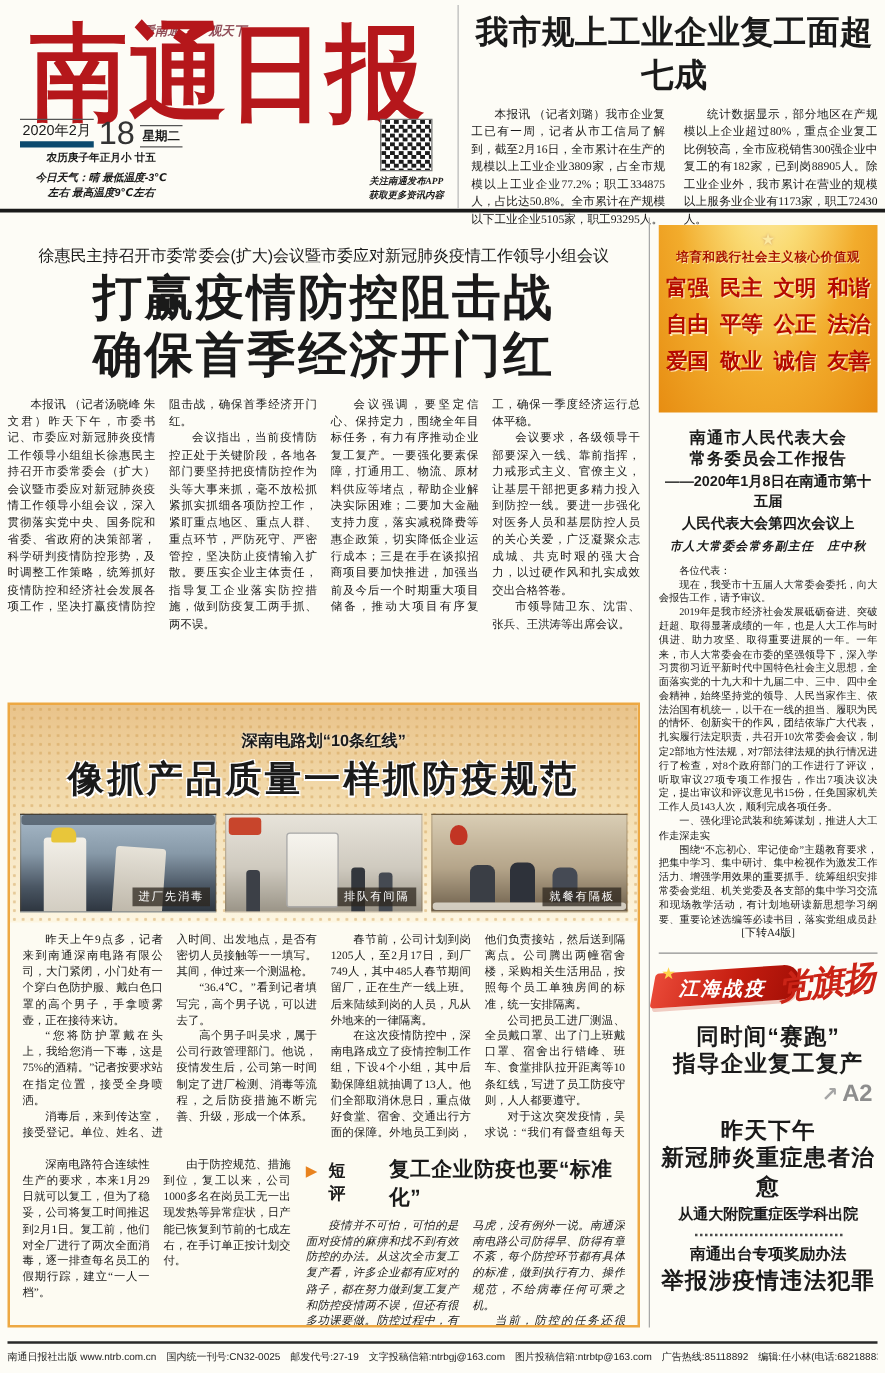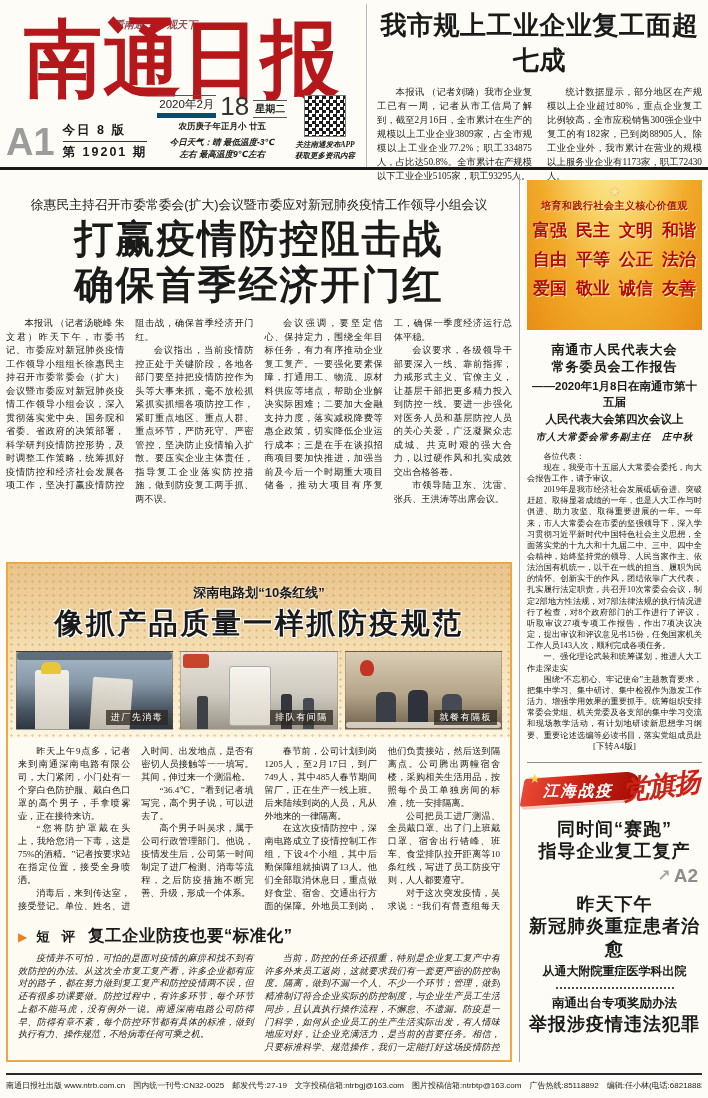--- a/index.html
+++ b/index.html
@@ -136,27 +136,20 @@
     <div class="tagline">
       <span>看南通</span>
       <svg class="diamond-logo" viewBox="0 0 14 14">
         <rect x="2.5" y="2.5" width="9" height="9" transform="rotate(45 7 7)" fill="#b5171b"></rect>
         <path d="M4.5 7l2 2 3-4" stroke="#fff" stroke-width="1.4" fill="none"></path>
       </svg>
       <span>观天下</span>
     </div>
     <div class="masthead-title">南通日报</div>
     <div class="masthead-bottom">
-      <div class="page-block sans">
-        <span class="page-label">A1</span>
-        <span class="edition">
-          <span class="edition-top" style="display:block">今日 8 版</span>
-          <span style="display:block">第 19201 期</span>
-        </span>
-      </div>
       <div class="date-block sans">
         <div class="date-top">
           <span class="date-ym">2020年2月</span>
           <span class="date-day">18</span>
           <span class="date-week">星期二</span>
         </div>
         <div class="lunar">农历庚子年正月小 廿五</div>
         <div class="weather">
           <div>今日天气：晴 最低温度-3℃</div>
           <div>左右 最高温度9℃左右</div>
@@ -237,20 +230,24 @@
           <p>“您将防护罩戴在头上，我给您消一下毒，这是75%的酒精。”记者按要求站在指定位置，接受全身喷洒。</p>
           <p>消毒后，来到传达室，接受登记。单位、姓名、进入时间、出发地点，是否有密切人员接触等一一填写。其间，伸过来一个测温枪。</p>
           <p>“36.4℃。”看到记者填写完，高个男子说，可以进去了。</p>
           <p>高个男子叫吴求，属于公司行政管理部门。他说，疫情发生后，公司第一时间制定了进厂检测、消毒等流程，之后防疫措施不断完善、升级，形成一个体系。</p>
           <p>春节前，公司计划到岗1205人，至2月17日，到厂749人，其中485人春节期间留厂，正在生产一线上班。后来陆续到岗的人员，凡从外地来的一律隔离。</p>
           <p>在这次疫情防控中，深南电路成立了疫情控制工作组，下设4个小组，其中后勤保障组就抽调了13人。他们全部取消休息日，重点做好食堂、宿舍、交通出行方面的保障。外地员工到岗，他们负责接站，然后送到隔离点。公司腾出两幢宿舍楼，采购相关生活用品，按照每个员工单独房间的标准，统一安排隔离。</p>
           <p>公司把员工进厂测温、全员戴口罩、出了门上班戴口罩、宿舍出行错峰、班车、食堂排队拉开距离等10条红线，写进了员工防疫守则，人人都要遵守。</p>
           <p>对于这次突发疫情，吴求说：“我们有督查组每天汇总，通过微信群通报检查情况，相当于质量管理体系中的考核，像抓产品质量一样抓防疫规范，把防控措施落实到每一个细节。”</p>
         </div>
         <div class="fa-bottom">
+          <div class="fa-bottom-left">
+            <p>深南电路符合连续性生产的要求，本来1月29日就可以复工，但为了稳妥，公司将复工时间推迟到2月1日。复工前，他们对全厂进行了两次全面消毒，逐一排查每名员工的假期行踪，建立“一人一档”。</p>
+            <p>由于防控规范、措施到位，复工以来，公司1000多名在岗员工无一出现发热等异常症状，日产能已恢复到节前的七成左右，在手订单正按计划交付。</p>
+          </div>
           <div class="commentary">
             <div class="commentary-header">
               <span class="c-triangle">▶</span>
               <span class="c-label sans">短 评</span>
               <span class="c-title sans">复工企业防疫也要“标准化”</span>
             </div>
             <div class="commentary-body">
               <p>疫情并不可怕，可怕的是面对疫情的麻痹和找不到有效防控的办法。从这次全市复工复产看，许多企业都有应对的路子，都在努力做到复工复产和防控疫情两不误，但还有很多功课要做。防控过程中，有许多环节，每个环节上都不能马虎，没有例外一说。南通深南电路公司防得早、防得有章不紊，每个防控环节都有具体的标准，做到执行有力、操作规范，不给病毒任何可乘之机。</p>
               <p>当前，防控的任务还很重，特别是企业复工复产中有许多外来员工返岗，这就要求我们有一套更严密的防控制度。隔离，做到不漏一个人、不少一个环节；管理，做到精准制订符合企业实际的防控制度，与企业生产员工生活同步，且认真执行操作流程，不懈怠、不遗漏。防疫是一门科学，如何从企业员工的生产生活实际出发，有人情味地应对好，让企业充满活力，是当前的首要任务。相信，只要标准科学、规范操作，我们一定能打好这场疫情防控阻击战，打好稳增长高质量发展的攻坚战，完成全年的目标任务。</p>
             </div>

